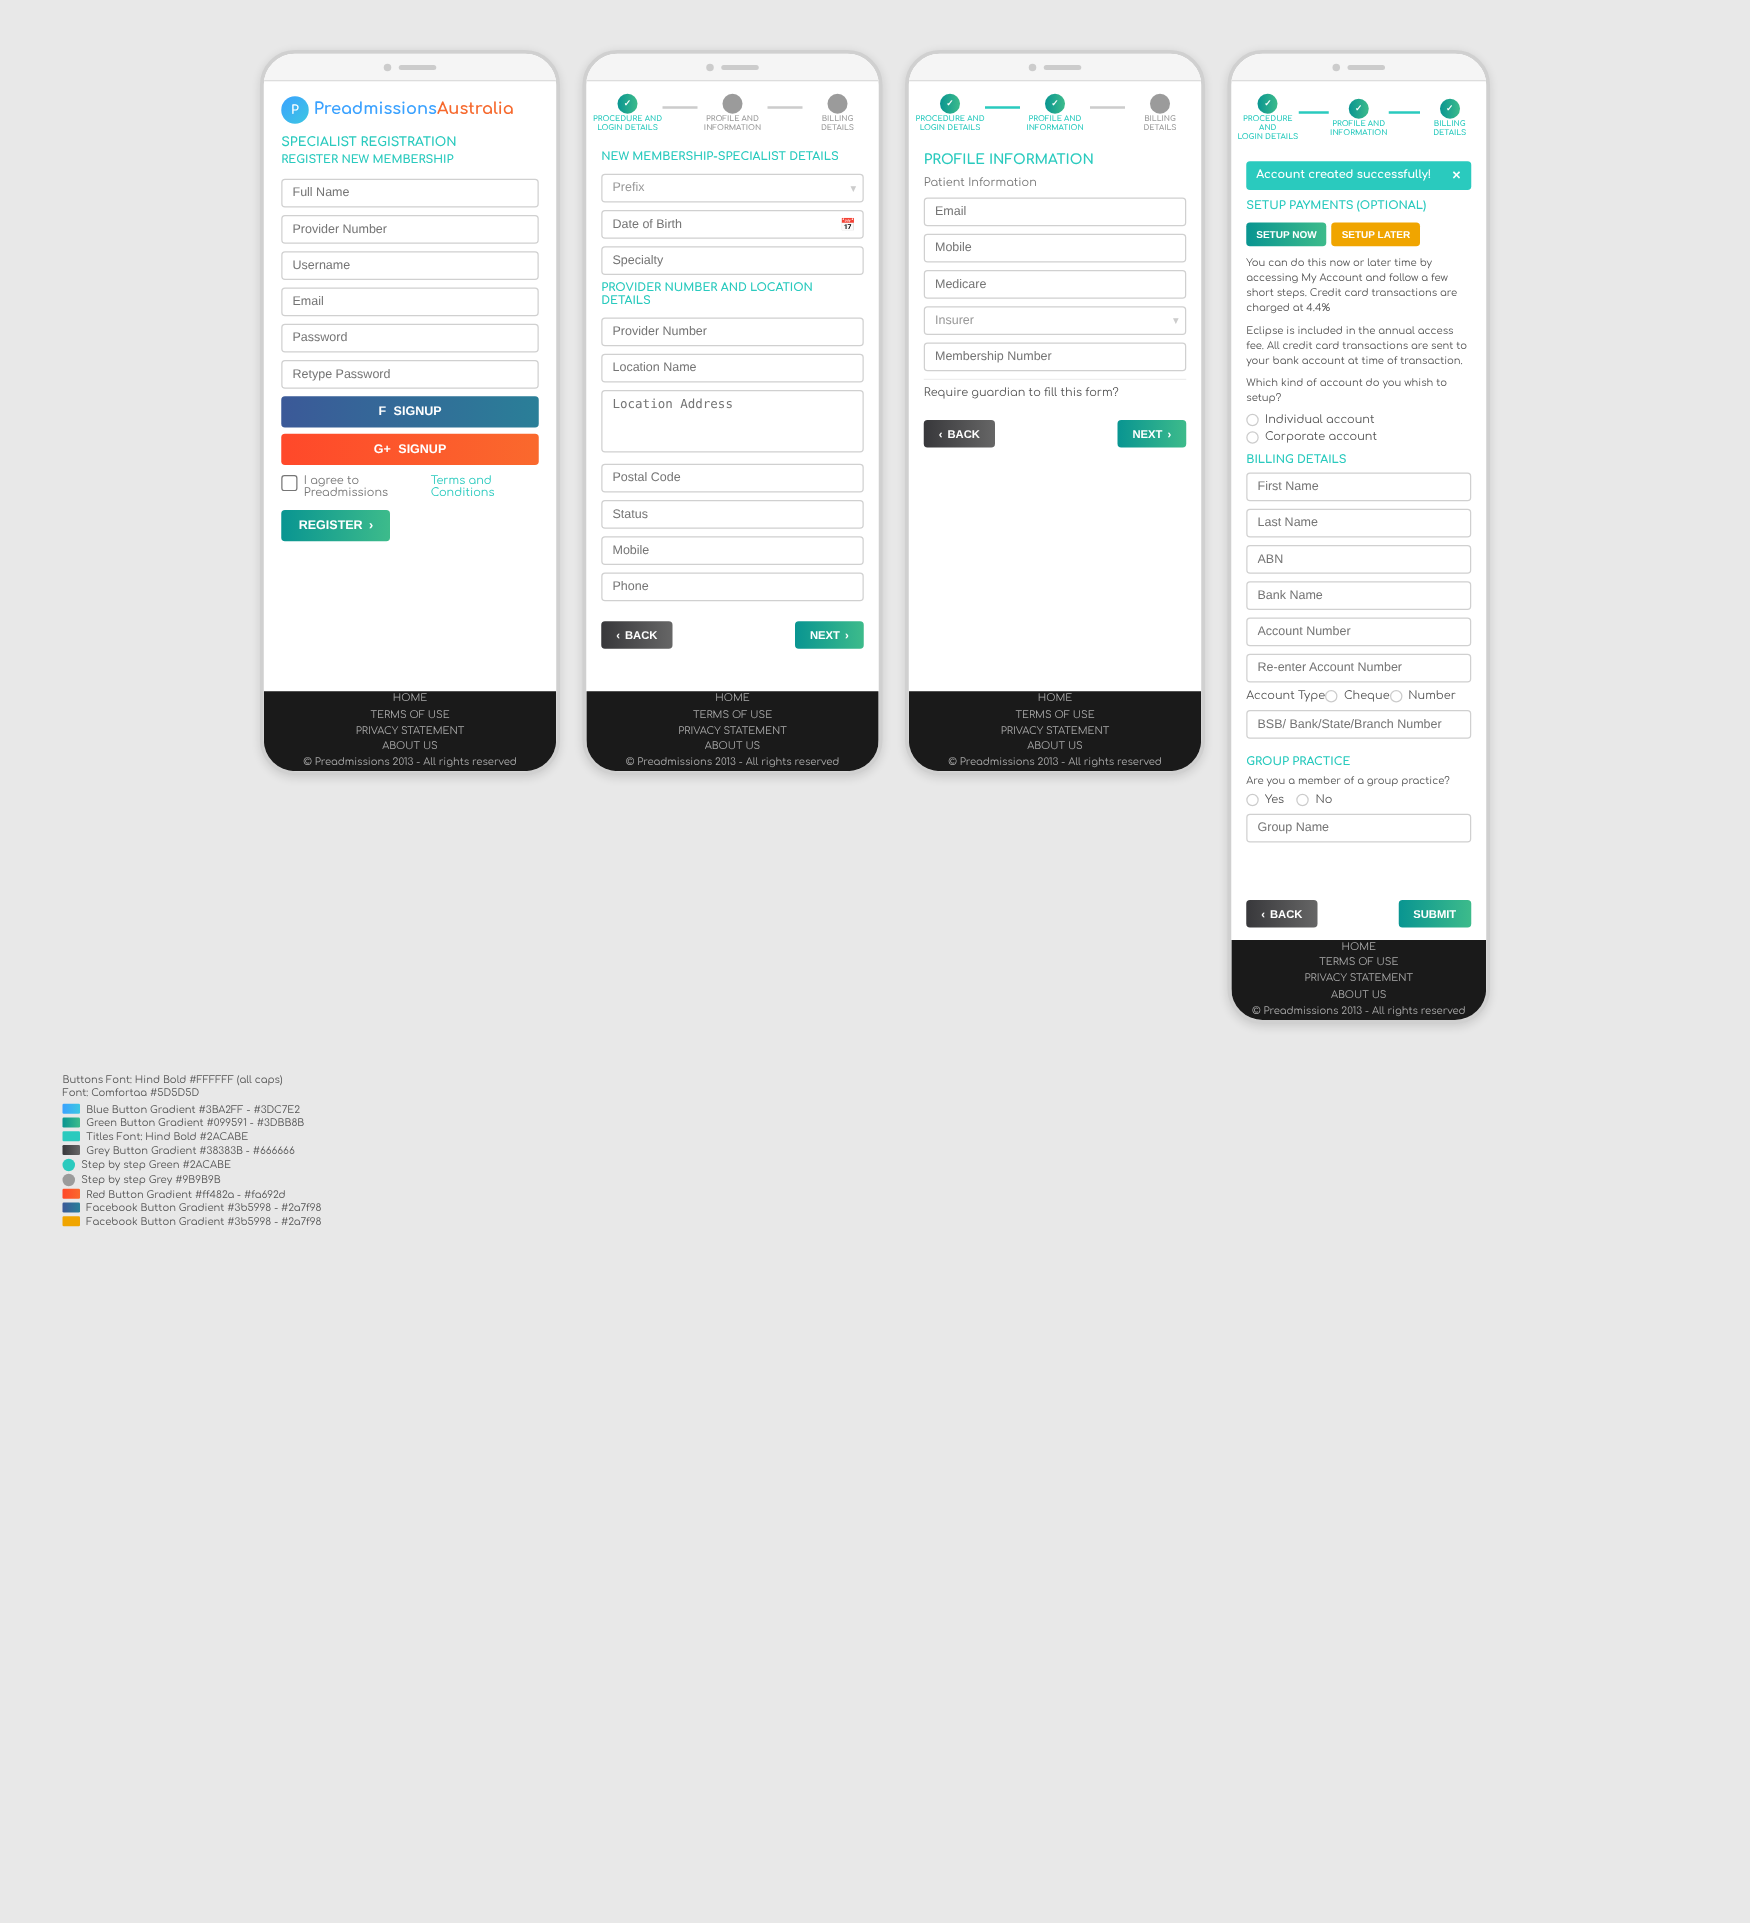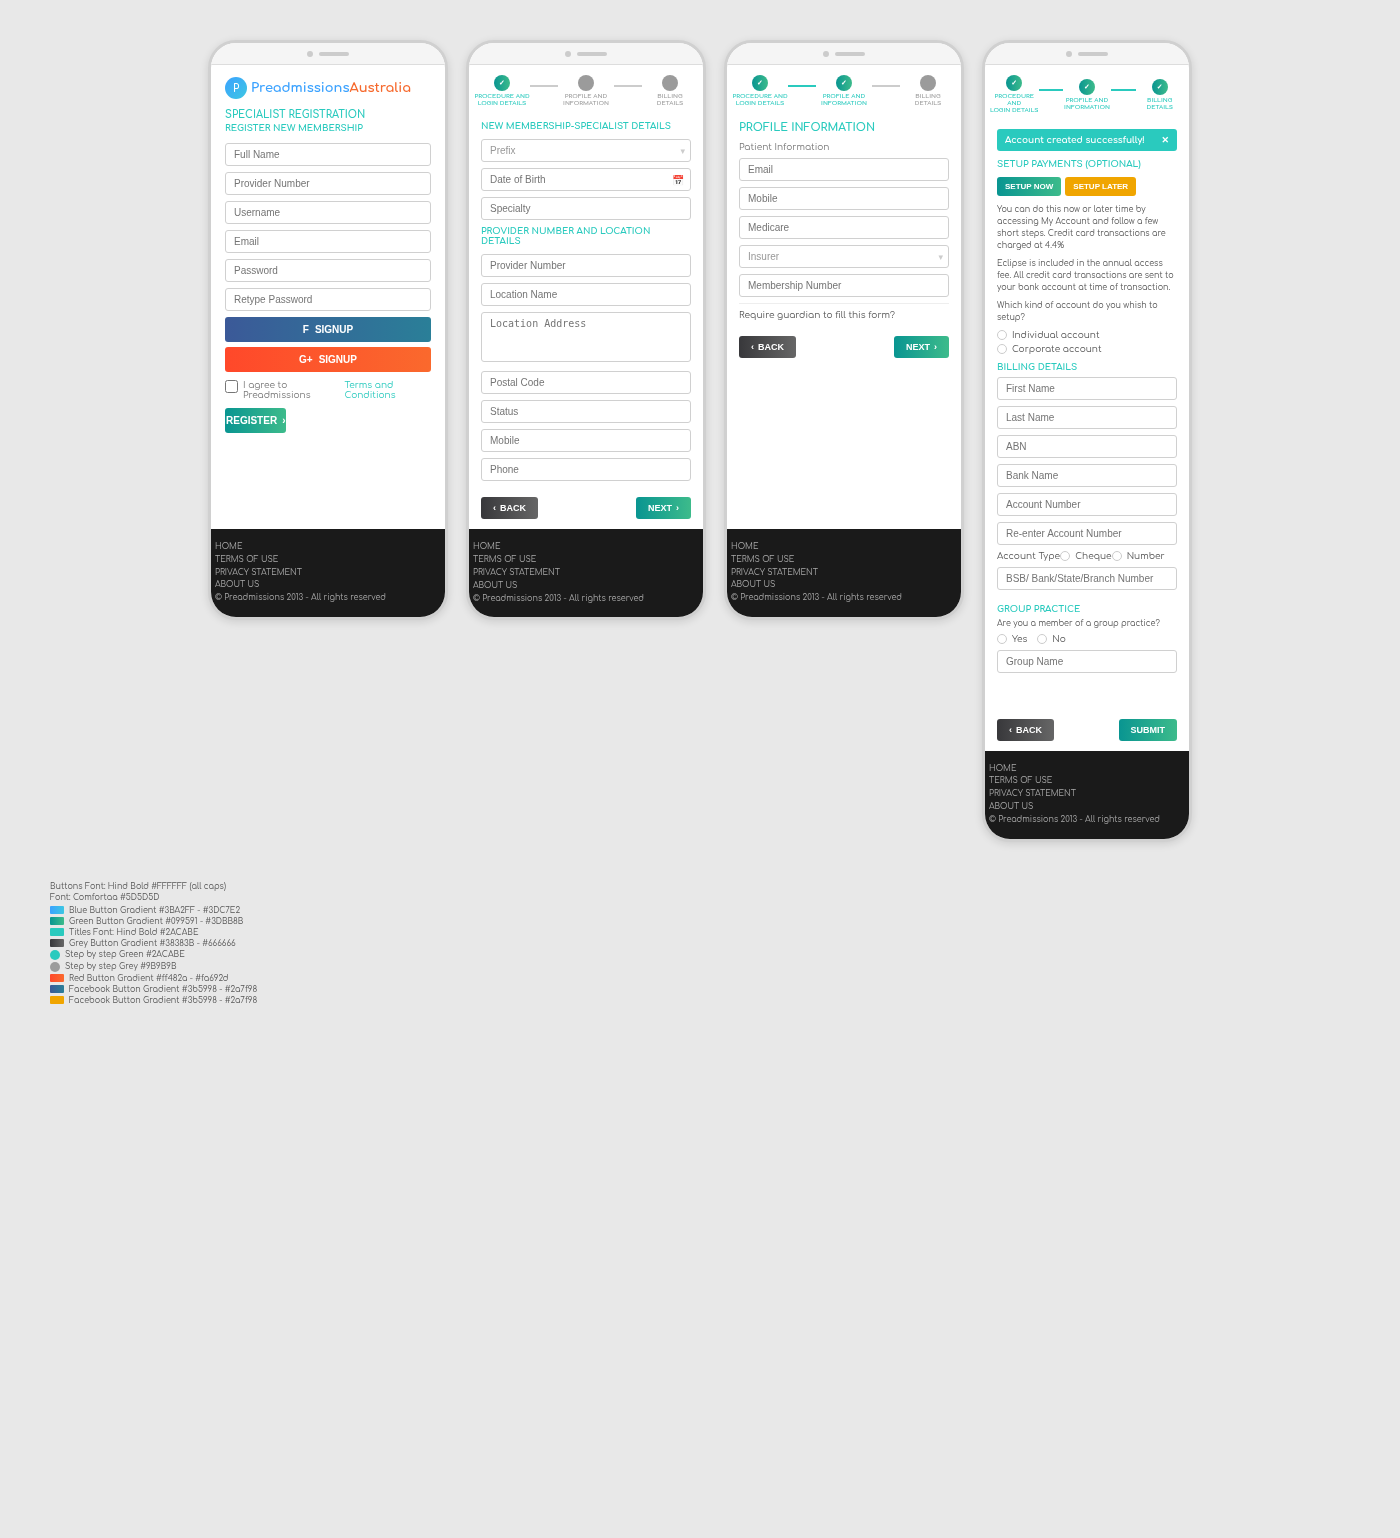--- a/index.html
+++ b/index.html
@@ -55,22 +55,22 @@
 
     .phone-content {
       flex: 1;
       overflow: hidden;
       display: flex;
       flex-direction: column;
     }
 
     .phone-footer {
       background: #1a1a1a;
-      padding: 12px 4px;
-      text-align: left;
+      padding: 0 4px;
+      text-align: center;
       font-size: 8px;
       color: #aaa;
       line-height: 1.6;
     }
 
     
     .form-input {
       width: 100%;
       border: 1px solid #d0d0d0;
       border-radius: 3px;
@@ -186,21 +186,21 @@
     .terms-link {
       color: #2ACABE;
       text-decoration: none;
     }
 
     .btn-register {
       background: linear-gradient(to right, #099591, #3DBB8B);
       color: white;
       border: none;
       border-radius: 3px;
-      padding: 7px 1px;
+      padding: 7px 14px;
       font-size: 10px;
       font-weight: bold;
       cursor: pointer;
       text-transform: uppercase;
       display: flex;
       align-items: flex-start;
       gap: 5px;
     }
 
     

